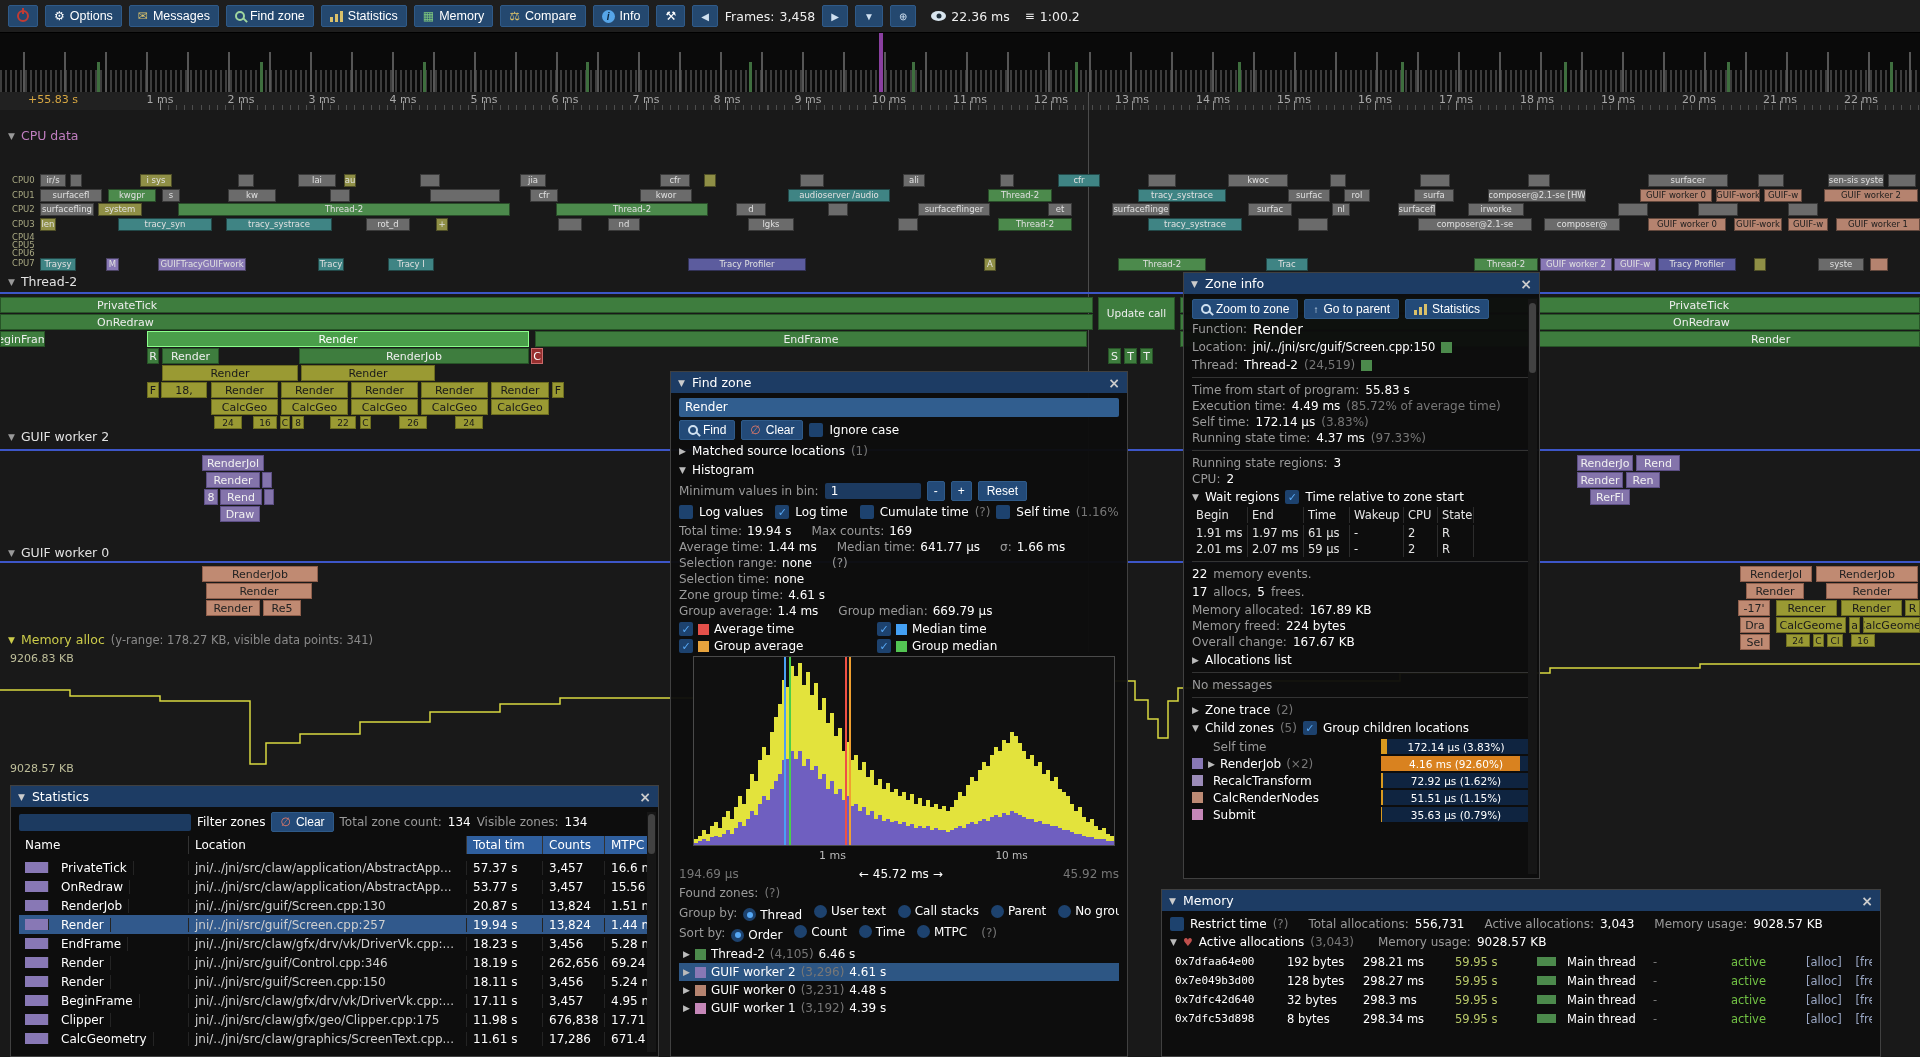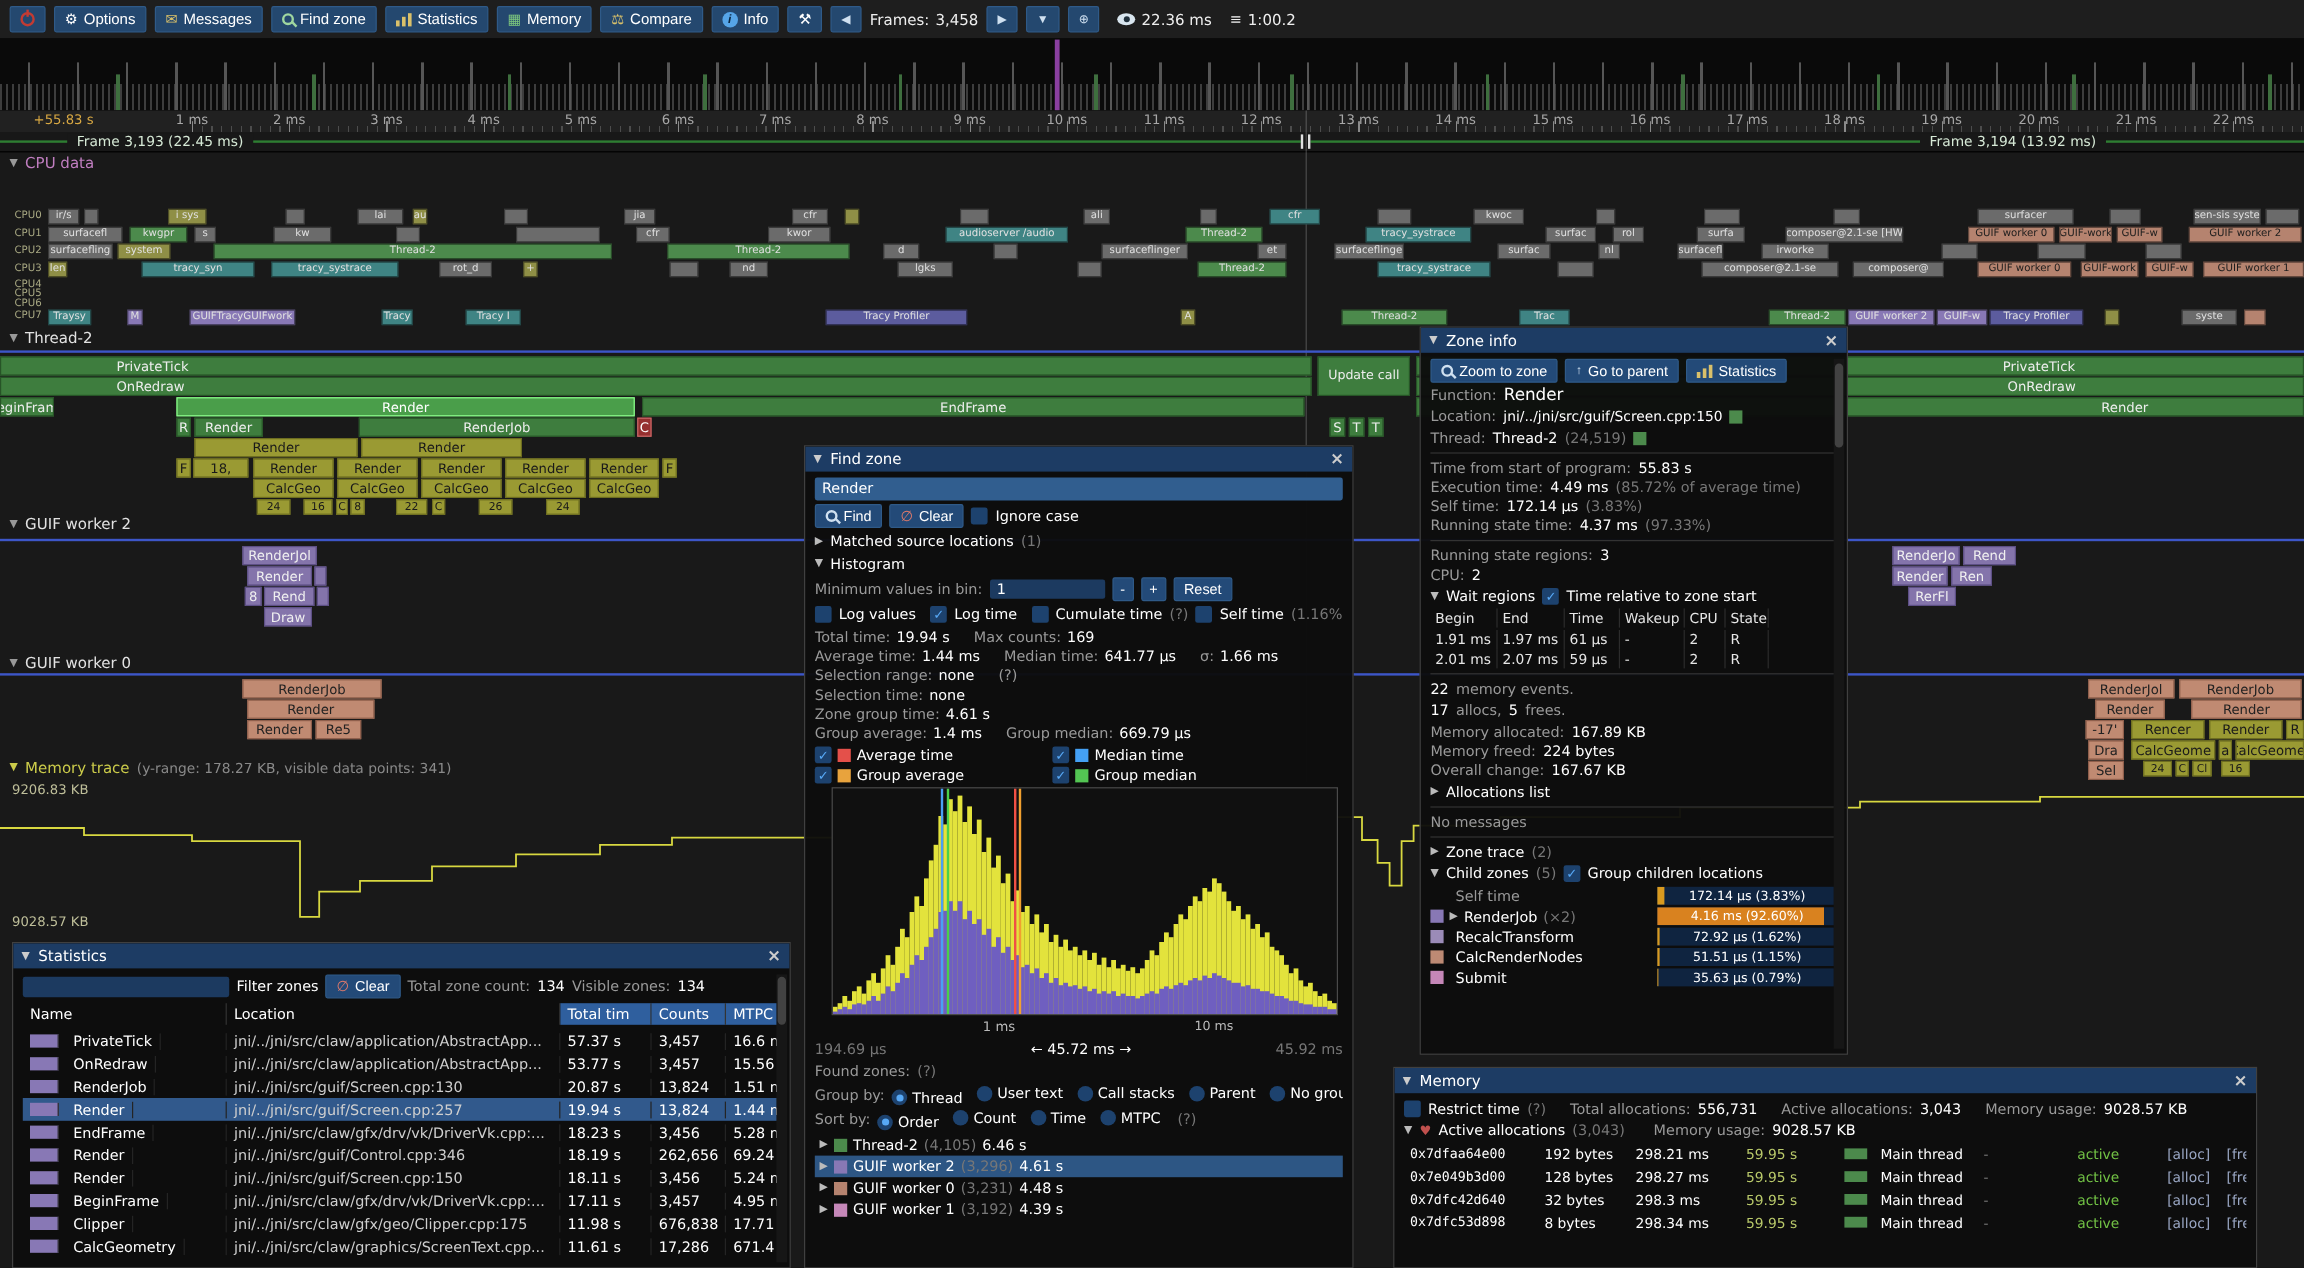--- a/index.html
+++ b/index.html
@@ -204,25 +204,20 @@
 
   <div class="frame-strip">
     <div class="frame-marker" style="left:879px"></div>
   </div>
 
   <div class="ruler">
     <span class="ruler-start">+55.83 s</span>
     <span><div style="display: contents;"><span class="tick-label" style="left: 160px;">1 ms</span></div><div style="display: contents;"><span class="tick-label" style="left: 241px;">2 ms</span></div><div style="display: contents;"><span class="tick-label" style="left: 322px;">3 ms</span></div><div style="display: contents;"><span class="tick-label" style="left: 403px;">4 ms</span></div><div style="display: contents;"><span class="tick-label" style="left: 484px;">5 ms</span></div><div style="display: contents;"><span class="tick-label" style="left: 565px;">6 ms</span></div><div style="display: contents;"><span class="tick-label" style="left: 646px;">7 ms</span></div><div style="display: contents;"><span class="tick-label" style="left: 727px;">8 ms</span></div><div style="display: contents;"><span class="tick-label" style="left: 808px;">9 ms</span></div><div style="display: contents;"><span class="tick-label" style="left: 889px;">10 ms</span></div><div style="display: contents;"><span class="tick-label" style="left: 970px;">11 ms</span></div><div style="display: contents;"><span class="tick-label" style="left: 1051px;">12 ms</span></div><div style="display: contents;"><span class="tick-label" style="left: 1132px;">13 ms</span></div><div style="display: contents;"><span class="tick-label" style="left: 1213px;">14 ms</span></div><div style="display: contents;"><span class="tick-label" style="left: 1294px;">15 ms</span></div><div style="display: contents;"><span class="tick-label" style="left: 1375px;">16 ms</span></div><div style="display: contents;"><span class="tick-label" style="left: 1456px;">17 ms</span></div><div style="display: contents;"><span class="tick-label" style="left: 1537px;">18 ms</span></div><div style="display: contents;"><span class="tick-label" style="left: 1618px;">19 ms</span></div><div style="display: contents;"><span class="tick-label" style="left: 1699px;">20 ms</span></div><div style="display: contents;"><span class="tick-label" style="left: 1780px;">21 ms</span></div><div style="display: contents;"><span class="tick-label" style="left: 1861px;">22 ms</span></div></span>
   </div>
 
-  <div class="frame-band">
-    <span class="fb-label" style="left:56px">Frame 3,193 (22.45 ms)</span>
-    <span class="fb-label" style="left:1600px">Frame 3,194 (13.92 ms)</span>
-    <span class="band-div"></span>
-  </div>
   <div class="divider-v"></div>
 
   <div class="shead" style="left:8px;top:128px">
     <span class="tri">▼</span>
     <span class="cpu-title">CPU data</span>
   </div>
   <div class="layer"><div style="display: contents;">
     <span class="cpulab" style="top: 176px;">CPU0</span>
   </div><div style="display: contents;">
     <span class="cpulab" style="top: 191px;">CPU1</span>
@@ -263,21 +258,21 @@
     <div class="cseg cg" style="left: 800px; top: 174px; width: 24px;"></div>
   </div><div style="display: contents;">
     <div class="cseg cg" style="left: 903px; top: 174px; width: 22px;">ali</div>
   </div><div style="display: contents;">
     <div class="cseg cg" style="left: 1000px; top: 174px; width: 14px;"></div>
   </div><div style="display: contents;">
     <div class="cseg ct" style="left: 1058px; top: 174px; width: 42px;">cfr</div>
   </div><div style="display: contents;">
     <div class="cseg cg" style="left: 1148px; top: 174px; width: 28px;"></div>
   </div><div style="display: contents;">
-    <div class="cseg cg" style="left: 1228px; top: 174px; width: 42px;">kwoc</div>
+    <div class="cseg cg" style="left: 1228px; top: 174px; width: 60px;">kwoc</div>
   </div><div style="display: contents;">
     <div class="cseg cg" style="left: 1330px; top: 174px; width: 16px;"></div>
   </div><div style="display: contents;">
     <div class="cseg cg" style="left: 1420px; top: 174px; width: 30px;"></div>
   </div><div style="display: contents;">
     <div class="cseg cg" style="left: 1528px; top: 174px; width: 22px;"></div>
   </div><div style="display: contents;">
     <div class="cseg cg" style="left: 1648px; top: 174px; width: 80px;">surfacer</div>
   </div><div style="display: contents;">
     <div class="cseg cg" style="left: 1758px; top: 174px; width: 26px;"></div>
@@ -584,21 +579,21 @@
   </div><div style="display: contents;">
     <div class="zone zy sm" style="left: 1813px; top: 634px; width: 11px; height: 13px;">C</div>
   </div><div style="display: contents;">
     <div class="zone zy sm" style="left: 1827px; top: 634px; width: 16px; height: 13px;">Cl</div>
   </div><div style="display: contents;">
     <div class="zone zy sm" style="left: 1851px; top: 634px; width: 24px; height: 13px;">16</div>
   </div></div>
 
   <div class="shead" style="left:8px;top:632px">
     <span class="tri" style="color:#cbcb4a">▼</span>
-    <span class="mem-title">Memory trace</span>
+    <span class="mem-title">Memory alloc</span>
     <span class="mem-note">(y-range: 178.27 KB, visible data points: 341)</span>
   </div>
   <span class="memlab" style="left:10px;top:652px">9206.83 KB</span>
   <span class="memlab" style="left:10px;top:762px">9028.57 KB</span>
   <svg class="memsvg" width="1920" height="1057">
     <path id="mem-path" fill="none" stroke="#d8d840" stroke-width="1.5" d="M0,690 L70,690 L70,696 L160,696 L160,701 L250,701 L250,764 L266,764 L266,743 L300,743 L300,734 L360,734 L360,722 L430,722 L430,712 L500,712 L500,704 L560,704 L560,698 L700,698 L700,692 L900,692 L900,687 L1095,687 L1095,681 L1135,681 L1135,700 L1148,700 L1148,719 L1158,719 L1158,738 L1168,738 L1168,701 L1178,701 L1178,688 L1250,688 L1250,681 L1400,681 L1400,673 L1550,673 L1550,668 L1700,668 L1700,664 L1920,664"></path>
   </svg>
 
   <div class="win" style="left:670px;top:371px;width:458px;height:686px;z-index:30">
     <div class="wt">

